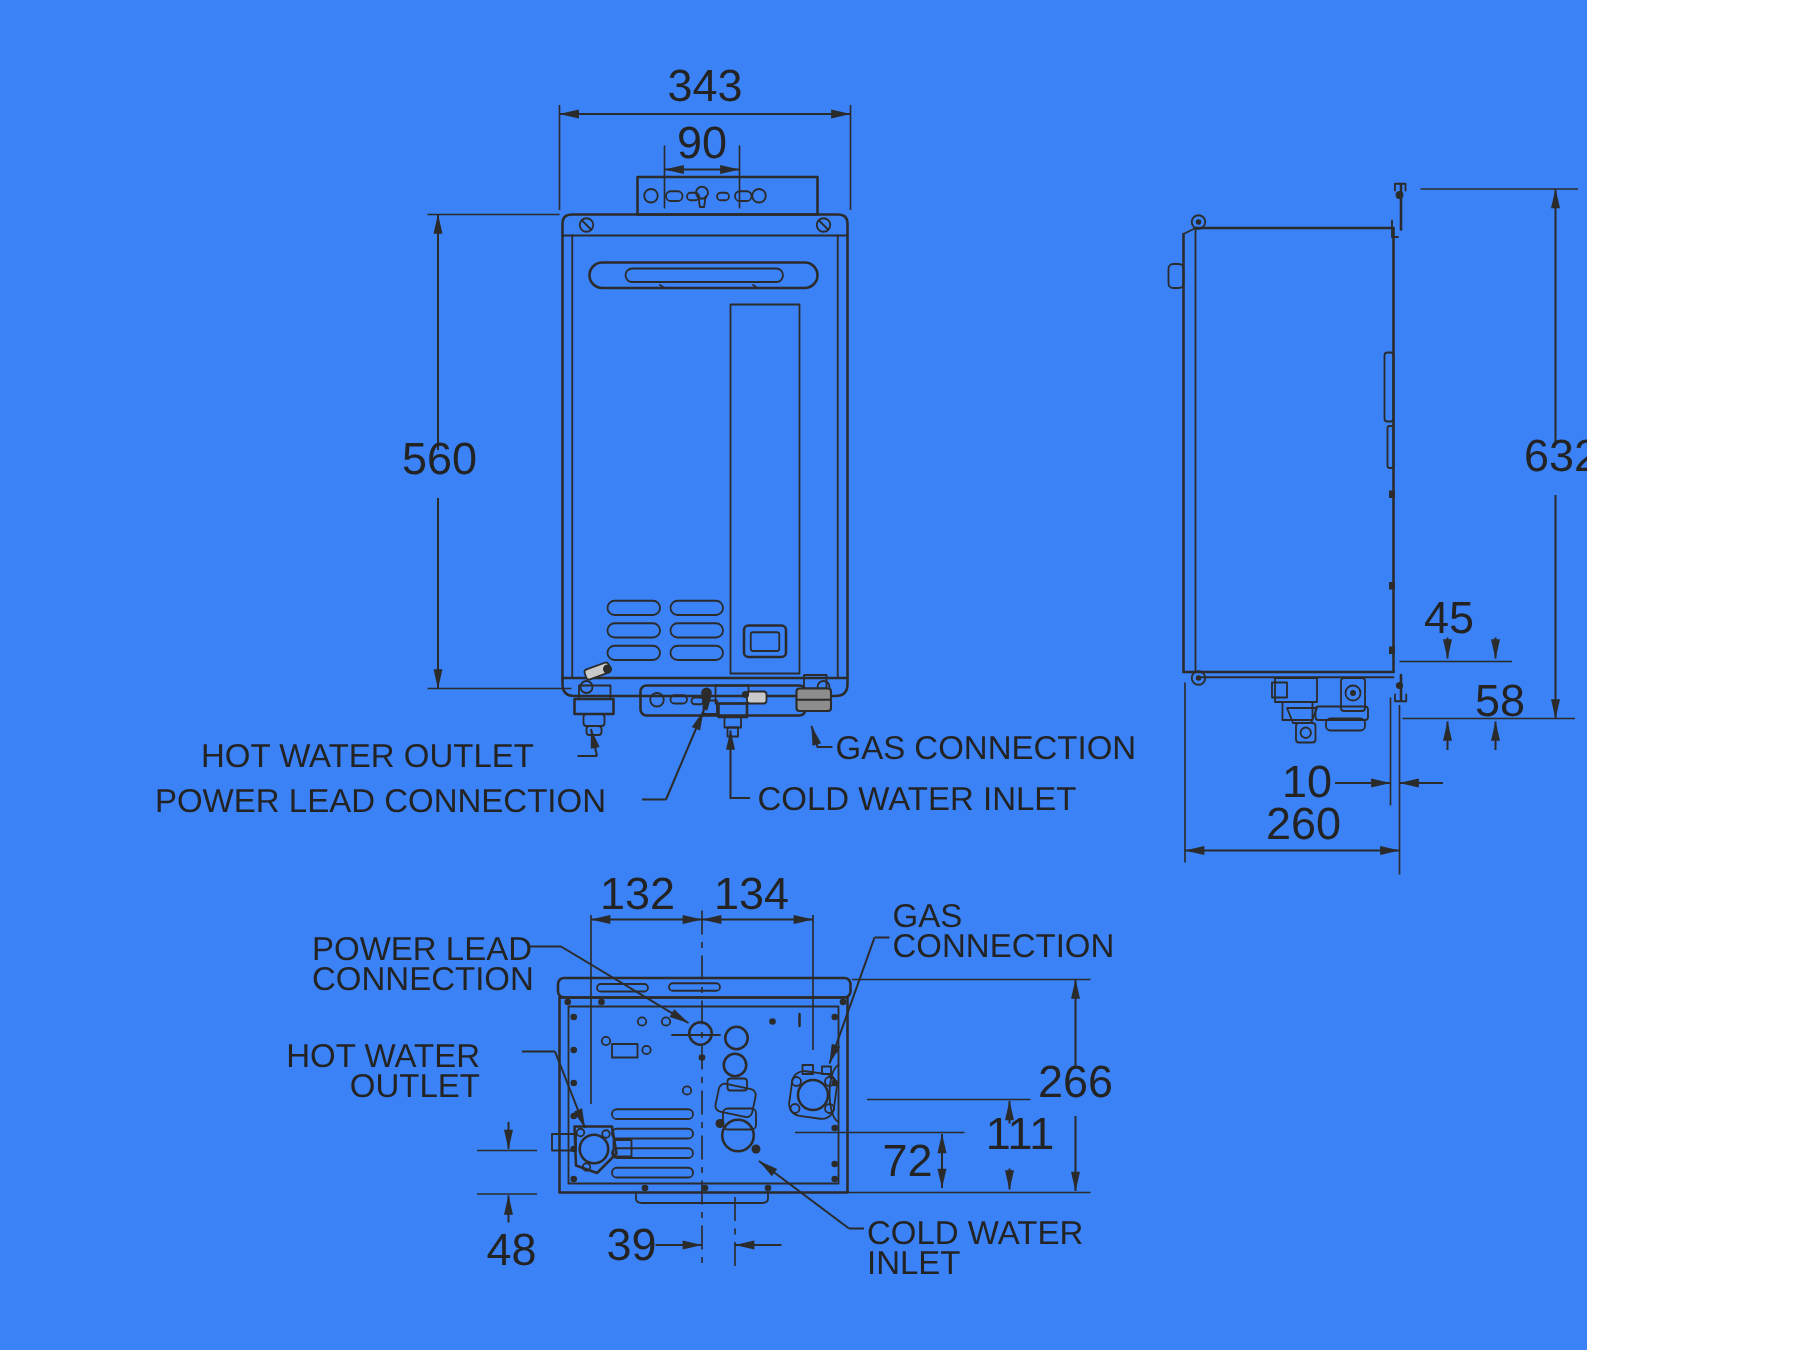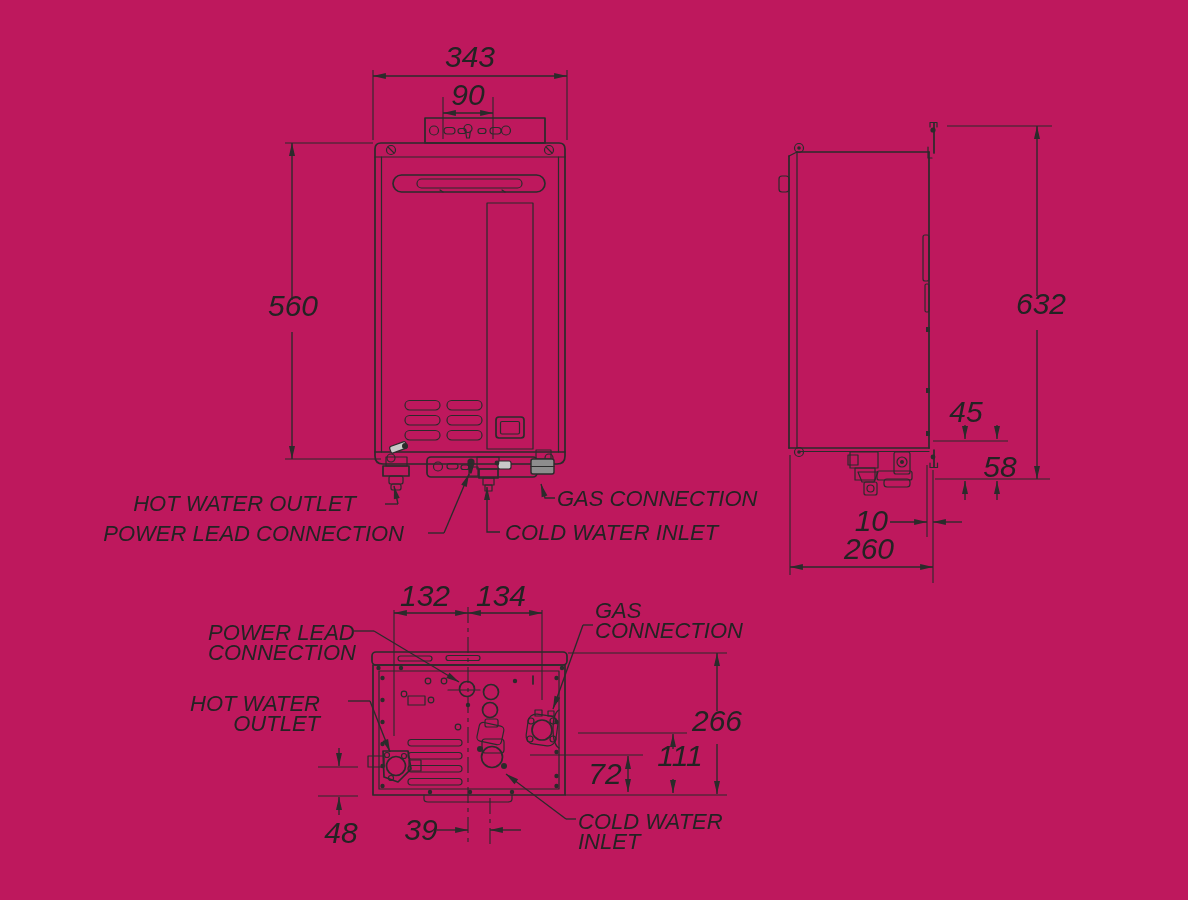--- a/index.html
+++ b/index.html
@@ -1,16 +1,16 @@
 <!DOCTYPE html>
 <html><head>
 <meta charset="utf-8">
 <style>
   html,body{margin:0;padding:0;background:#ffffff;}
-  .page{width:1188px;height:900px;background:#be185d;position:relative;overflow:hidden;font-style:italic;}
+  .page{width:1058px;height:900px;background:#3b82f6;position:relative;overflow:hidden;}
   svg{display:block;}
   .o  { fill:none; stroke:#2b2b2b; stroke-width:1.7; stroke-linejoin:round; stroke-linecap:round; }
   .o2 { fill:none; stroke:#2b2b2b; stroke-width:1.2; stroke-linejoin:round; stroke-linecap:round; }
   .d  { fill:none; stroke:#2b2b2b; stroke-width:1.35; }
   .x  { fill:none; stroke:#2b2b2b; stroke-width:1.1; }
   .cl { fill:none; stroke:#2b2b2b; stroke-width:1.1; stroke-dasharray:16 5 4 5; }
   .f  { fill:#2b2b2b; stroke:none; }
   .sd { fill:#8d8d8d; stroke:#2b2b2b; stroke-width:1.4; }
   .sl { fill:#c9c9c9; stroke:#2b2b2b; stroke-width:1.2; }
   text{ fill:#232323; font-family:"Liberation Sans", sans-serif; }

